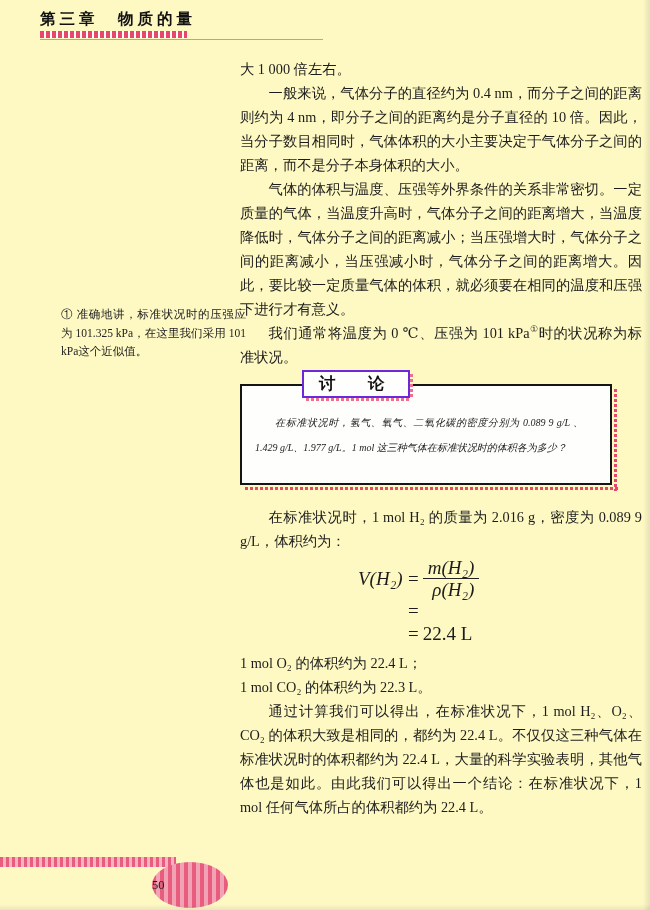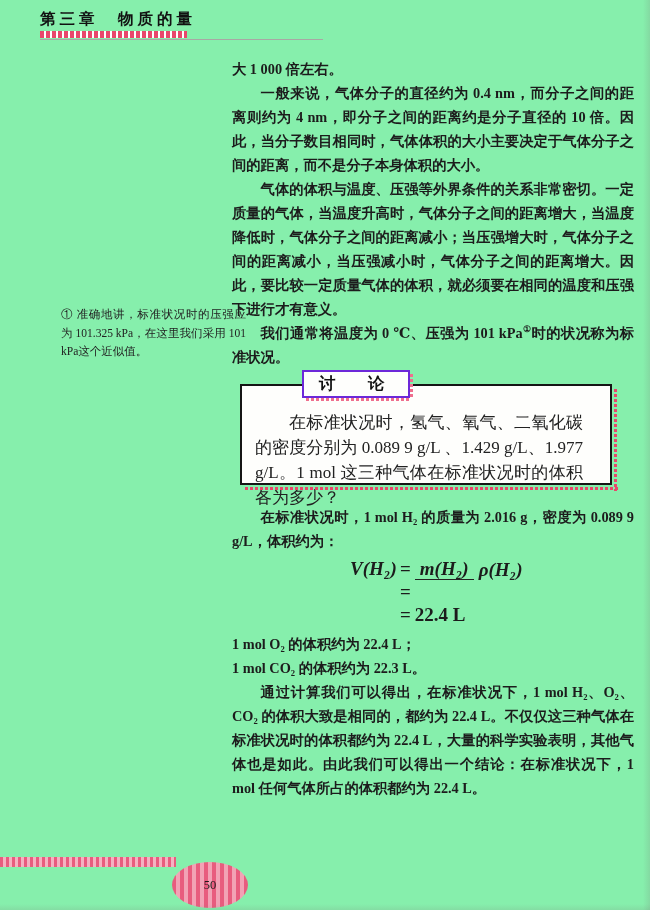--- a/index.html
+++ b/index.html
@@ -1,36 +1,36 @@
 <!DOCTYPE html>
 <html><head>
 <meta charset="utf-8">
 <style>
   html,body { margin:0; padding:0; background:#ffffff; }
   .page {
     position:relative; width:650px; height:910px; margin:0 auto;
-    background:#86efac; overflow:hidden;
+    background:#fef9c3; overflow:hidden;
     font-family:"Liberation Serif","DejaVu Serif",serif;
     color:#1c1c1c;
   }
   
   .edge-right { position:absolute; top:0; right:0; width:7px; height:100%;
     background:linear-gradient(90deg, rgba(0,0,0,0) 0%, rgba(120,120,115,0.18) 100%); }
   .edge-bottom { position:absolute; left:0; bottom:0; width:100%; height:6px;
     background:linear-gradient(180deg, rgba(0,0,0,0) 0%, rgba(120,120,115,0.15) 100%); }
 
   
   .chapter-header { position:absolute; left:40px; top:9px; font-size:15.5px;
     font-weight:bold; letter-spacing:4px; color:#111; }
   .header-stripe { position:absolute; left:40px; top:31px; width:147px; height:7px;
     background:repeating-linear-gradient(90deg,#e8476b 0 4px,#ffffff 4px 6px); }
   .header-rule { position:absolute; left:40px; top:39px; width:283px; height:1px; background:#a8a8a4; }
 
   
-  .main-col { position:absolute; left:232px; width:402px;font-weight:bold; }
+  .main-col { position:absolute; left:240px; width:402px; }
   .sec1 { top:57px; }
   .sec2 { top:505px; }
   .main-col p { margin:0; font-size:14.3px; line-height:24px; text-align:justify; }
   .indent { text-indent:2em; }
   sup.noteref { font-size:9px; line-height:0; }
 
   
   .margin-note { position:absolute; left:36px; top:305px; width:185px;
     font-size:11.5px; line-height:18.5px; text-align:justify; color:#222;margin-left:25px; }
 
@@ -45,41 +45,41 @@
     background:repeating-linear-gradient(180deg,#e8476b 0 3px,rgba(255,255,255,0) 3px 5px); }
   .disc-title { position:absolute; left:60px; top:-16px; background:#fefefc;
     border:2px solid #6d28d9; padding:1px 15px; font-size:16.5px; font-weight:bold;
     letter-spacing:8px; color:#111; }
   .disc-title::before { content:""; position:absolute; left:2px; bottom:-5px;
     width:calc(100% - 1px); height:3px;
     background:repeating-linear-gradient(90deg,#ef6f8e 0 3px,rgba(255,255,255,0) 3px 5px); }
   .disc-title::after { content:""; position:absolute; top:2px; right:-5px;
     width:3px; height:calc(100% - 1px);
     background:repeating-linear-gradient(180deg,#ef6f8e 0 3px,rgba(255,255,255,0) 3px 5px); }
-  .disc-body { margin:0; padding:24px 27px 0 13px; font-size:17px; line-height:25px;
-    text-align:justify; text-indent:2em; color:#222; }
+  .disc-body { margin:0; padding:24px 27px 0 13px; font-size:10px; line-height:25px;
+    text-align:justify; text-indent:2em; font-style:italic; color:#222; }
 
   
   .formula { margin:5px 0 6px 118px; font-size:19px; color:#1c1c1c; }
   .frow { display:flex; align-items:center; margin:1px 0; }
   .flhs { display:inline-block; min-width:50px; }
   .feq { display:inline-block; padding:0 4px 0 0; }
-  .frac { display:inline-flex; flex-direction:row; text-align:center; line-height:19px; }
+  .frac { display:inline-flex; flex-direction:column; text-align:right; line-height:19px; }
   .frac .num { border-bottom:1.4px solid #222; padding:0 5px 1px 5px; }
   .frac .den { padding:1px 5px 0 5px; }
   .fvar { font-style:italic; }
   .fres { display:inline-block; }
 
   
   .footer-bar { position:absolute; left:0; top:857px; width:176px; height:10px;
     background:repeating-linear-gradient(90deg,#e85c7e 0 3px,#f5b2c2 3px 6px); }
-  .page-badge { position:absolute; left:172px; top:862px; width:76px; height:46px;
+  .page-badge { position:absolute; left:152px; top:862px; width:76px; height:46px;
     border-radius:50%;
     background:repeating-linear-gradient(90deg,#e85c7e 0 4px,#f2a2b5 4px 8px);
-    display:flex; align-items:center; justify-content:center; }
+    display:flex; align-items:center; }
   .page-num { font-size:12.5px; color:#201a1a; font-family:"Liberation Serif",serif; }
 </style>
 </head>
 <body>
 
 <div class="page">
 
   <div class="chapter-header">第三章　物质的量</div>
   <div class="header-stripe"></div>
   <div class="header-rule"></div>

